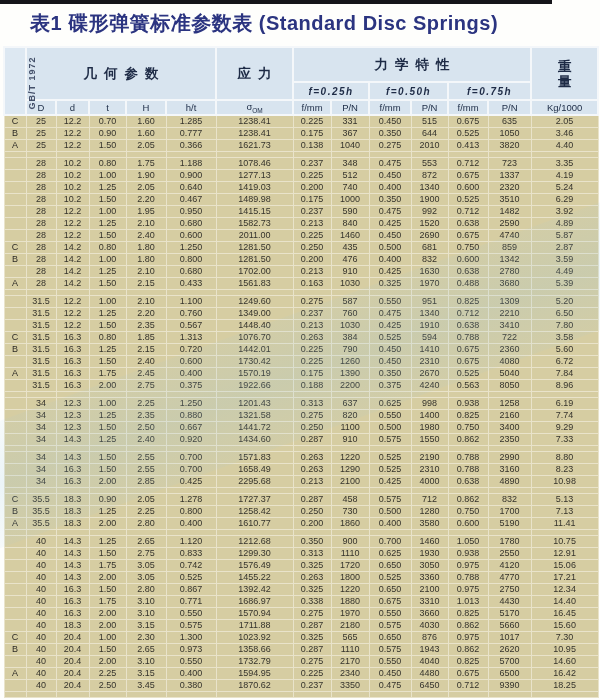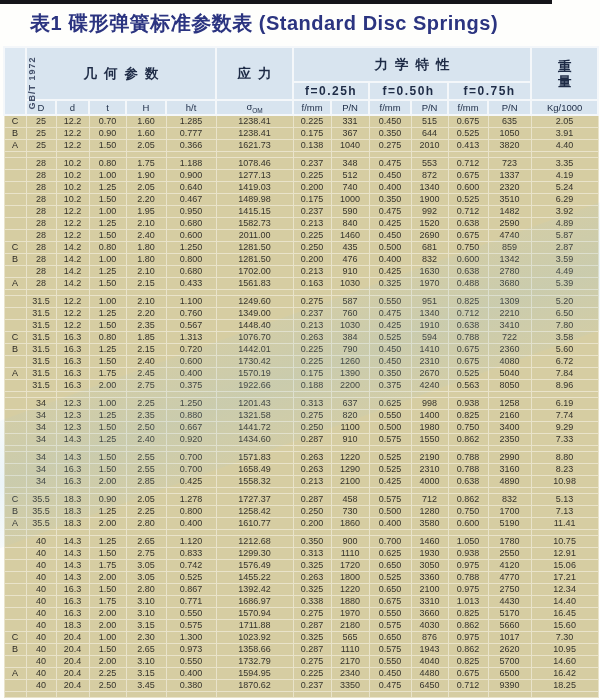--- a/index.html
+++ b/index.html
@@ -11,21 +11,21 @@
   .table-wrap { position:absolute; left:3px; top:46px; }
   table { border-collapse:collapse; width:594px; table-layout:fixed; }
   thead th { background:#d8e4ef; border:2px solid #f4f7fa; color:#1e2b46;
              font-weight:bold; padding:0; text-align:center; vertical-align:middle; }
   th.corner { background:#dde8f2; }
   .gbt { display:inline-block; transform:rotate(-90deg); transform-origin:center;
          font-size:9px; font-weight:bold; letter-spacing:1px; color:#44506a; white-space:nowrap; }
   th.grp { font-size:13.5px; height:33px; letter-spacing:7px; text-indent:7px; }
   th.weight { letter-spacing:0; text-indent:0; }
   th.weight span { display:block; line-height:15px; font-size:13.5px; }
-  tr.subrow th { font-size:12px; height:16px; letter-spacing:1.5px; font-weight:bold; }
+  tr.subrow th { font-size:10px; height:16px; letter-spacing:1.5px; font-weight:bold;font-style:italic; }
   tr.colsrow th { font-size:9.5px; height:13px; font-weight:normal; color:#21304a; letter-spacing:0; }
   tr.colsrow th sub { font-size:6.5px; }
   tbody td { background:#d6cda2; border:1px solid #e9e3ca; font-size:9px; color:#35332c;
              text-align:center; height:11px; line-height:11px; padding:0; overflow:hidden;
              white-space:nowrap; }
   tbody td.lbl { color:#2d2b26; }
   tbody tr.sep td { height:5px; }
   .watermark { position:absolute; left:-70px; top:250px; width:840px; height:120px;
                background:linear-gradient(180deg, rgba(150,200,230,0.07),
                           rgba(140,195,228,0.16), rgba(150,200,230,0.07));
@@ -114,21 +114,21 @@
             <td>0.90</td>
             <td>1.60</td>
             <td>0.777</td>
             <td>1238.41</td>
             <td>0.175</td>
             <td>367</td>
             <td>0.350</td>
             <td>644</td>
             <td>0.525</td>
             <td>1050</td>
-            <td>3.91</td>
+            <td>3.46</td>
           </tr>
           <tr>
             <td class="lbl">A</td>
             <td>25</td>
             <td>12.2</td>
             <td>1.50</td>
             <td>2.05</td>
             <td>0.366</td>
             <td>1621.73</td>
             <td>0.138</td>
@@ -603,21 +603,21 @@
             <td>3160</td>
             <td>8.23</td>
           </tr>
           <tr>
             <td class="lbl"></td>
             <td>34</td>
             <td>16.3</td>
             <td>2.00</td>
             <td>2.85</td>
             <td>0.425</td>
-            <td>1558.32</td>
+            <td>2295.68</td>
             <td>0.213</td>
             <td>2100</td>
             <td>0.425</td>
             <td>4000</td>
             <td>0.638</td>
             <td>4890</td>
             <td>10.98</td>
           </tr>
           <tr class="sep">
             <td></td>

